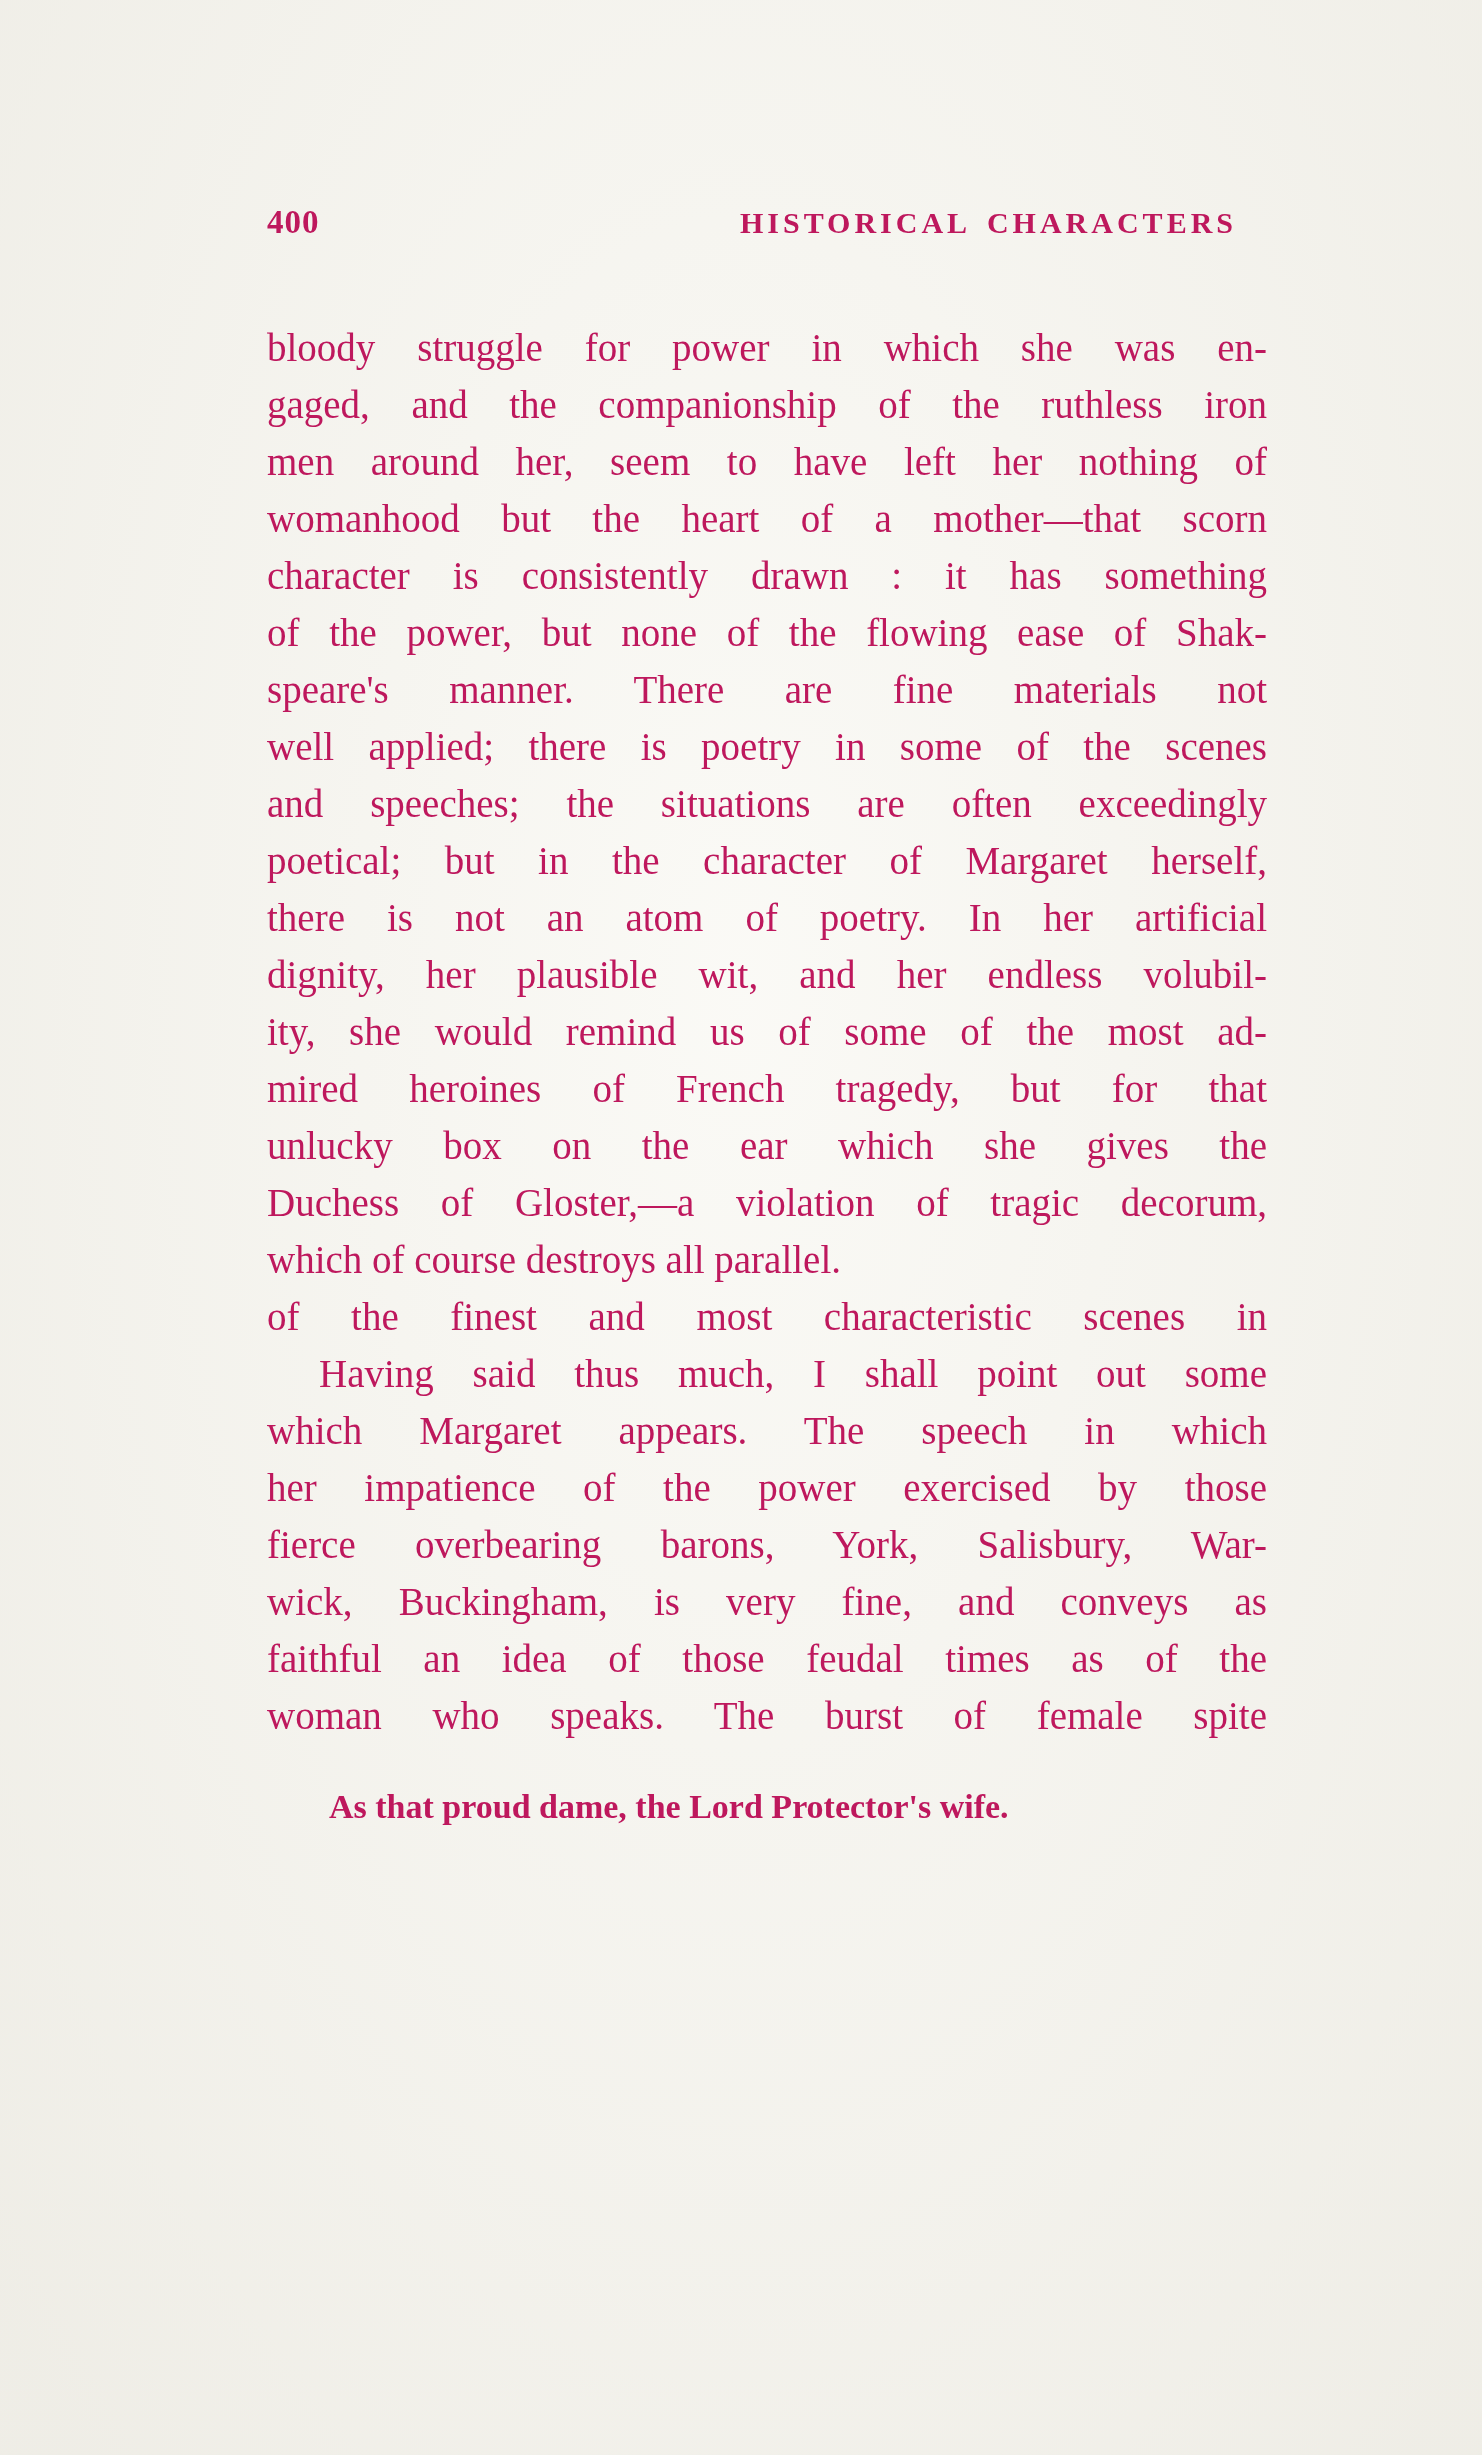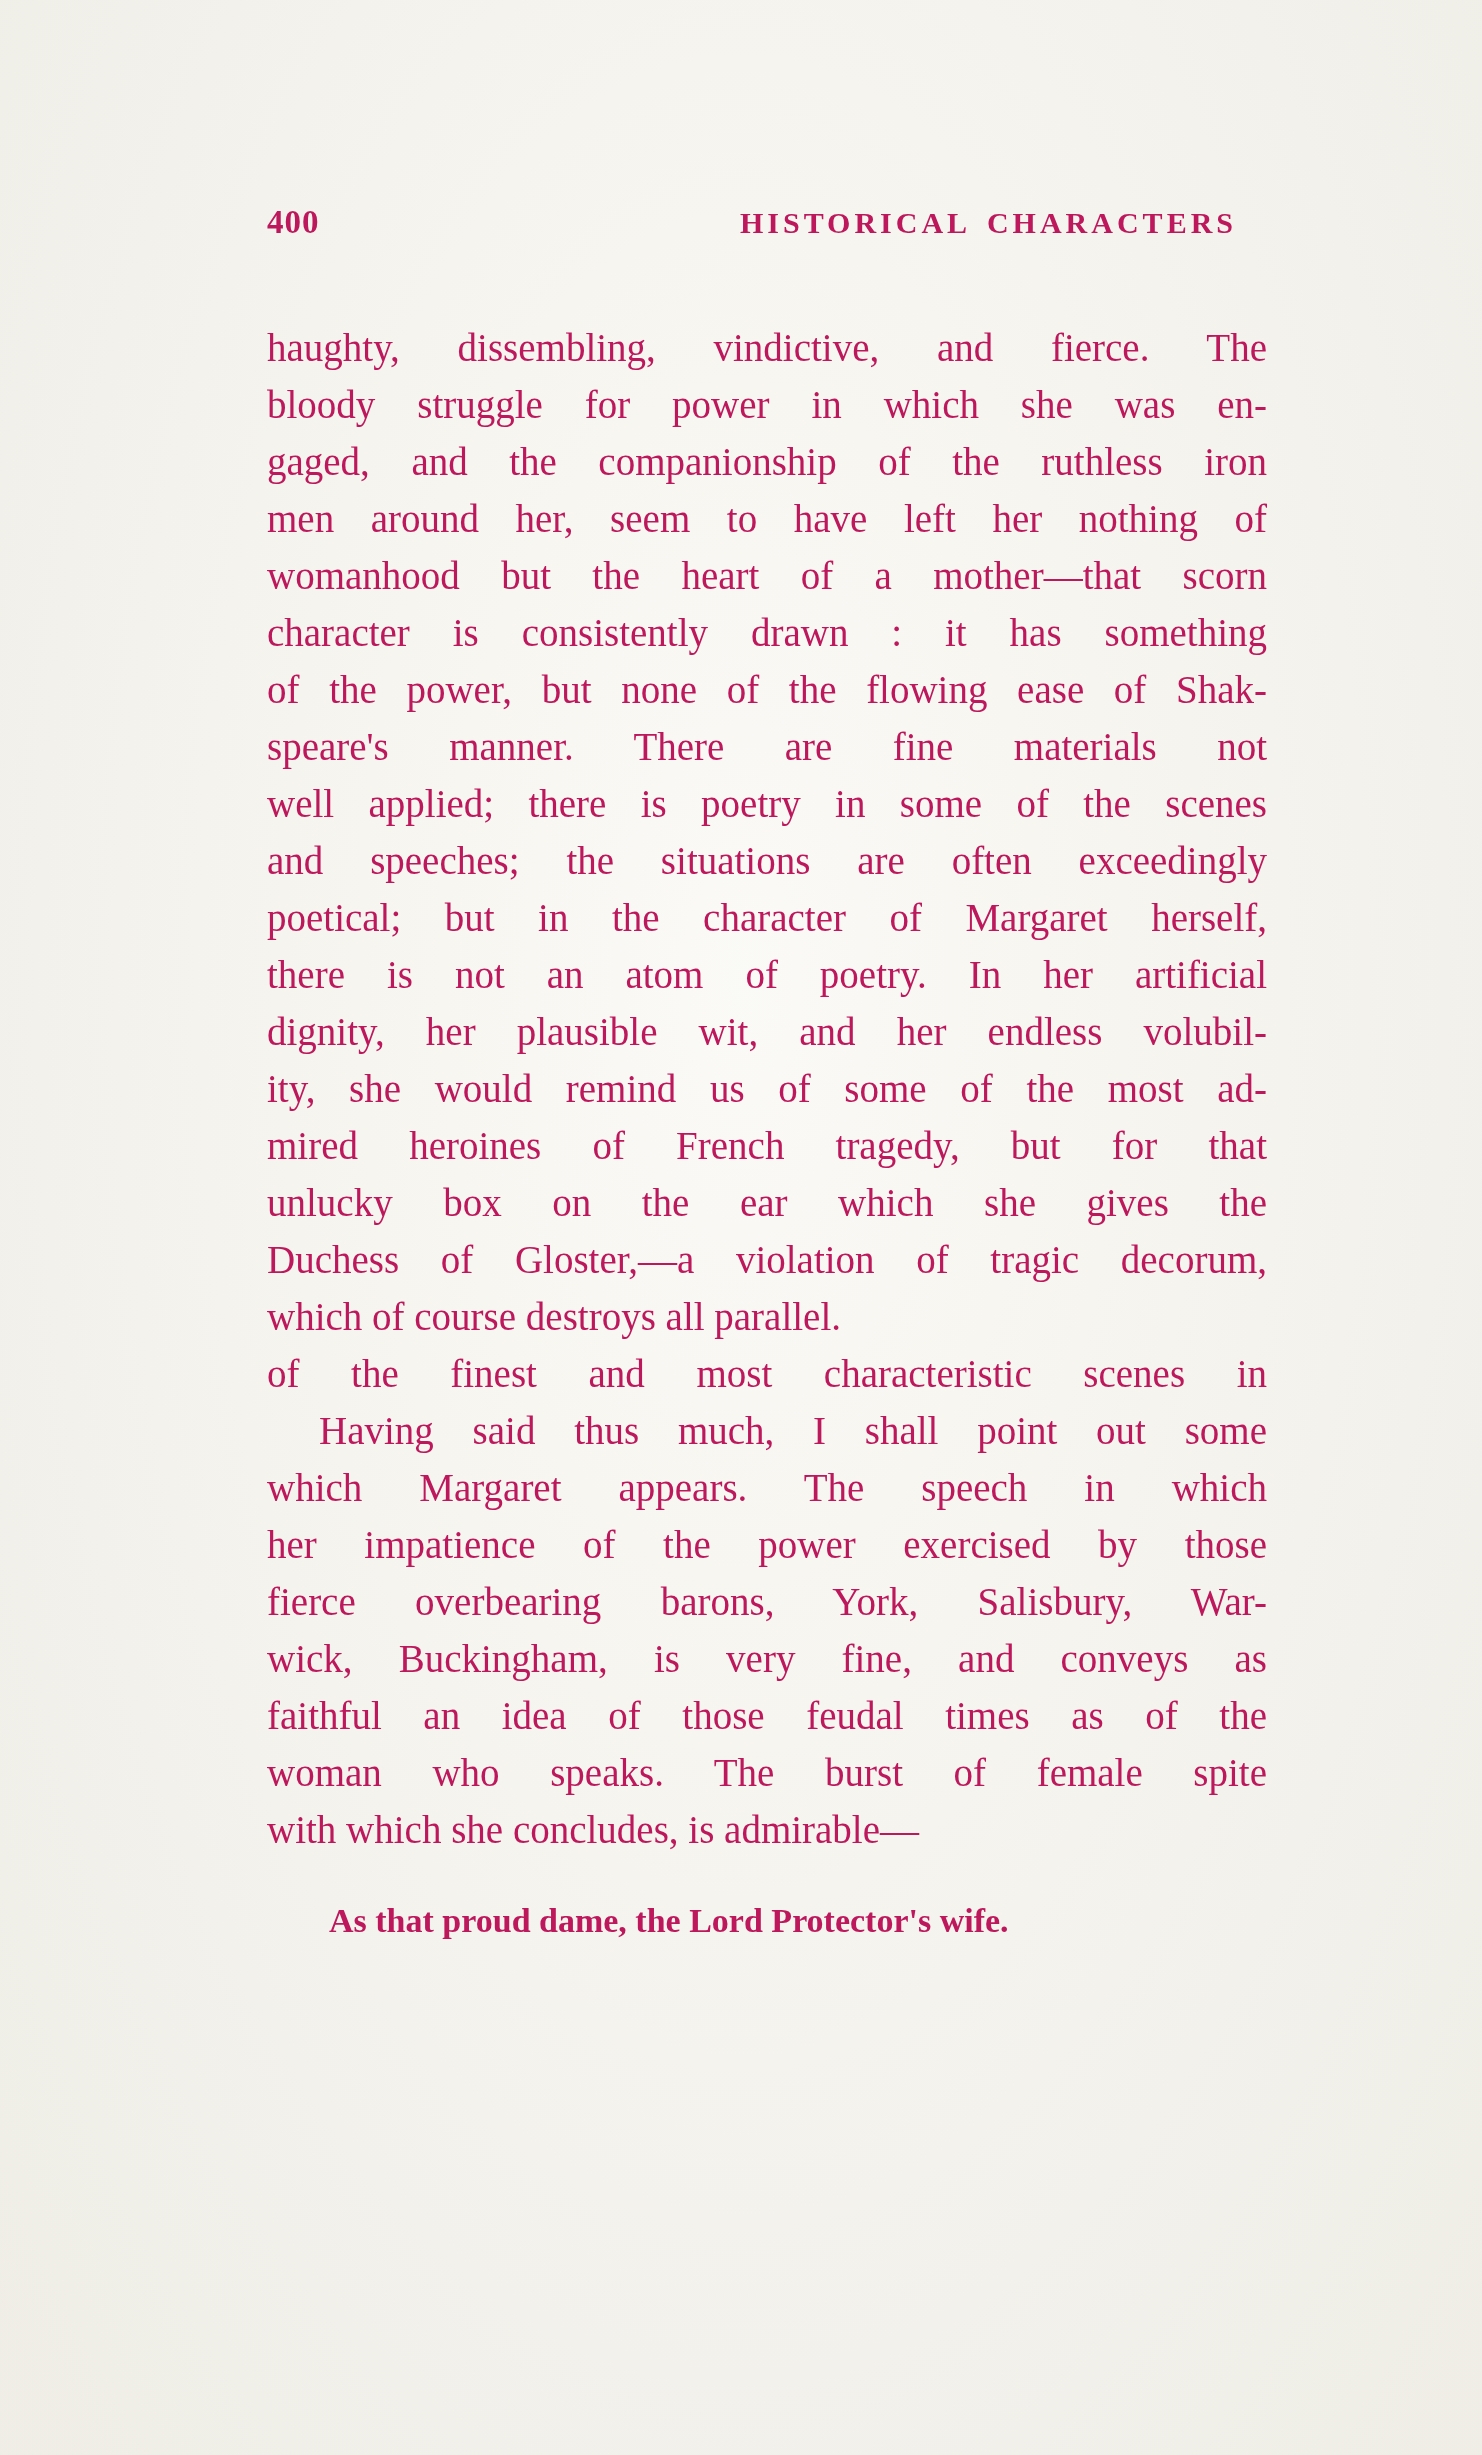--- a/index.html
+++ b/index.html
@@ -88,21 +88,20 @@
 <div class="page">
   <div class="text-block">
 
     <div class="running-head">
       <span class="page-number">400</span>
       <span class="head-title">HISTORICAL CHARACTERS</span>
     </div>
 
     <div class="body-copy">
         <div class="paragraph">
-          <div class="line">haughty, dissembling, vindictive, and fierce.  The</div>
           <div class="line">bloody struggle for power in which she was en-</div>
           <div class="line">gaged, and the companionship of the ruthless iron</div>
           <div class="line">men around her, seem to have left her nothing of</div>
           <div class="line">womanhood but the heart of a mother—that scorn</div>
           <div class="line">character is consistently drawn : it has something</div>
           <div class="line">of the power, but none of the flowing ease of Shak-</div>
           <div class="line">speare's manner.   There are fine materials not</div>
           <div class="line">well applied; there is poetry in some of the scenes</div>
           <div class="line">and speeches; the situations are often exceedingly</div>
           <div class="line">poetical; but in the character of Margaret herself,</div>
@@ -116,21 +115,20 @@
         </div>
         <div class="paragraph">
           <div class="line">of the finest and most characteristic scenes in</div>
           <div class="line indent">Having said thus much, I shall point out some</div>
           <div class="line">which Margaret appears.   The speech in which</div>
           <div class="line">her impatience of the power exercised by those</div>
           <div class="line">fierce overbearing barons, York, Salisbury, War-</div>
           <div class="line">wick, Buckingham, is very fine, and conveys as</div>
           <div class="line">faithful an idea of those feudal times as of the</div>
           <div class="line">woman who speaks.   The burst of female spite</div>
-          <div class="line last">with which she concludes, is admirable—</div>
         </div>
       </div>
 
     <div class="quote-block">
         <div class="quote-line">As that proud dame, the Lord Protector's wife.</div>
       </div>
 
   </div>
 </div>
 

